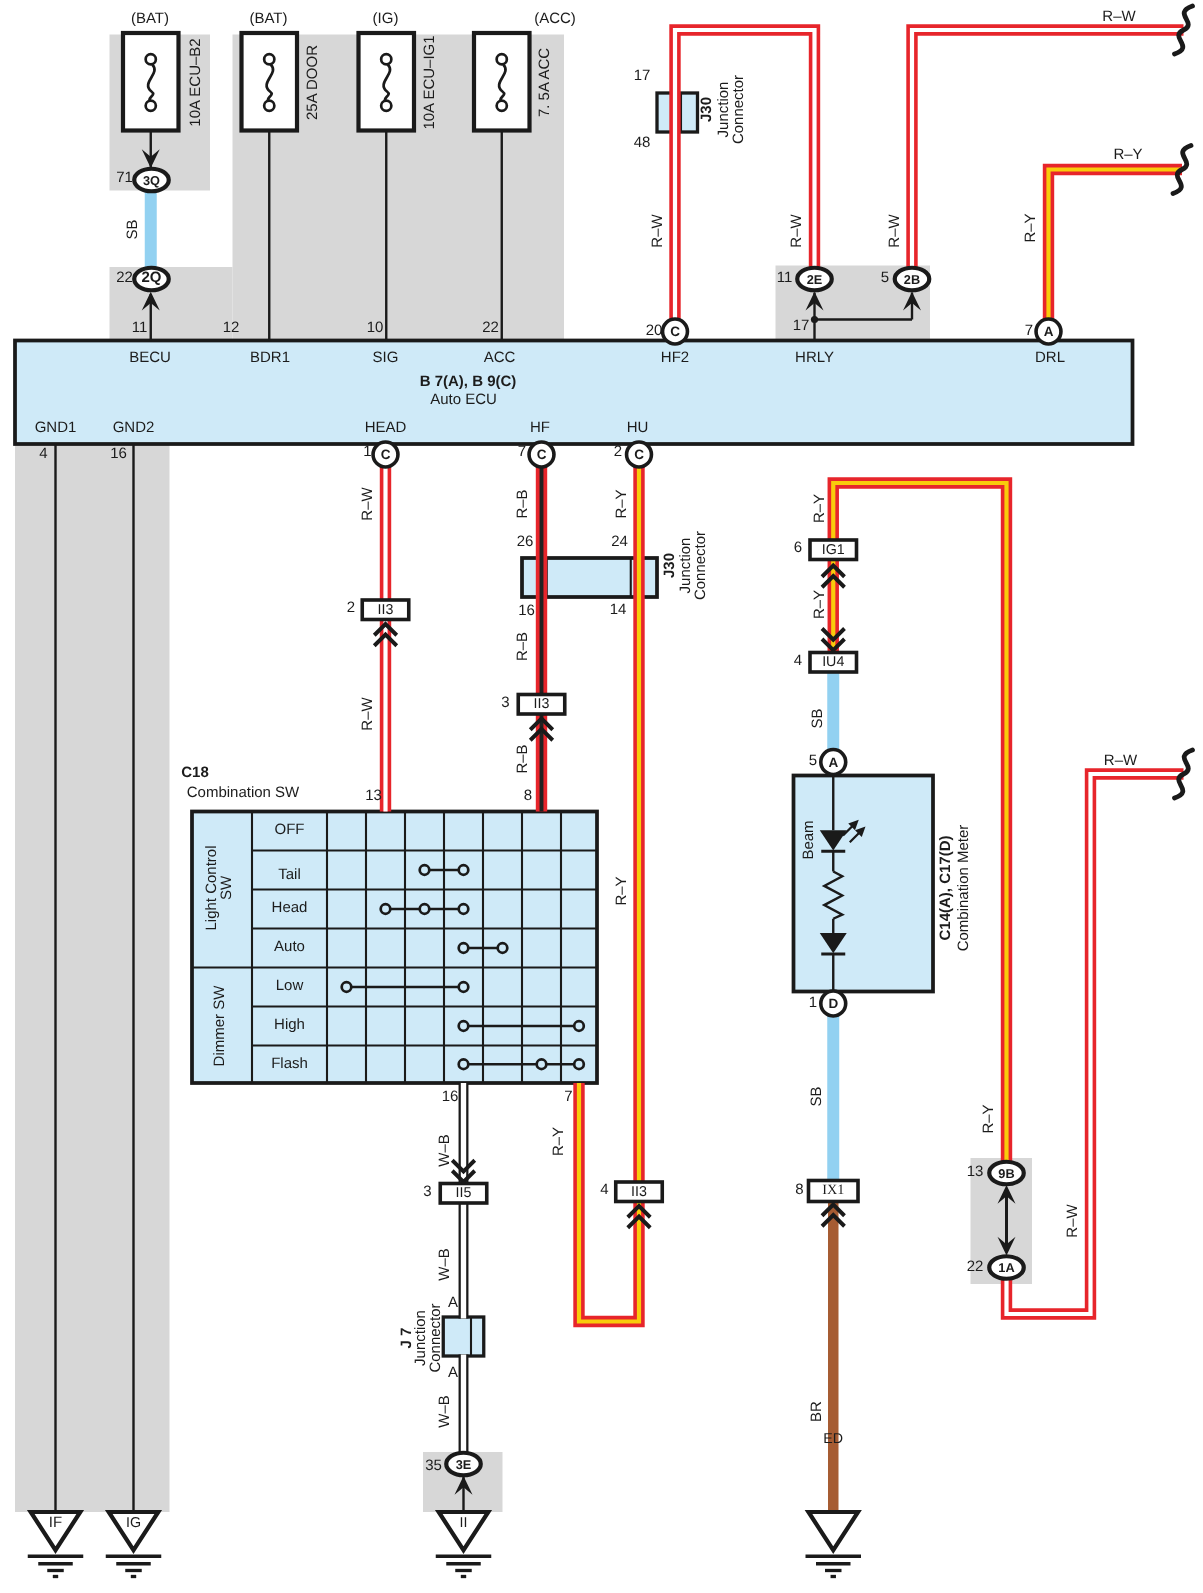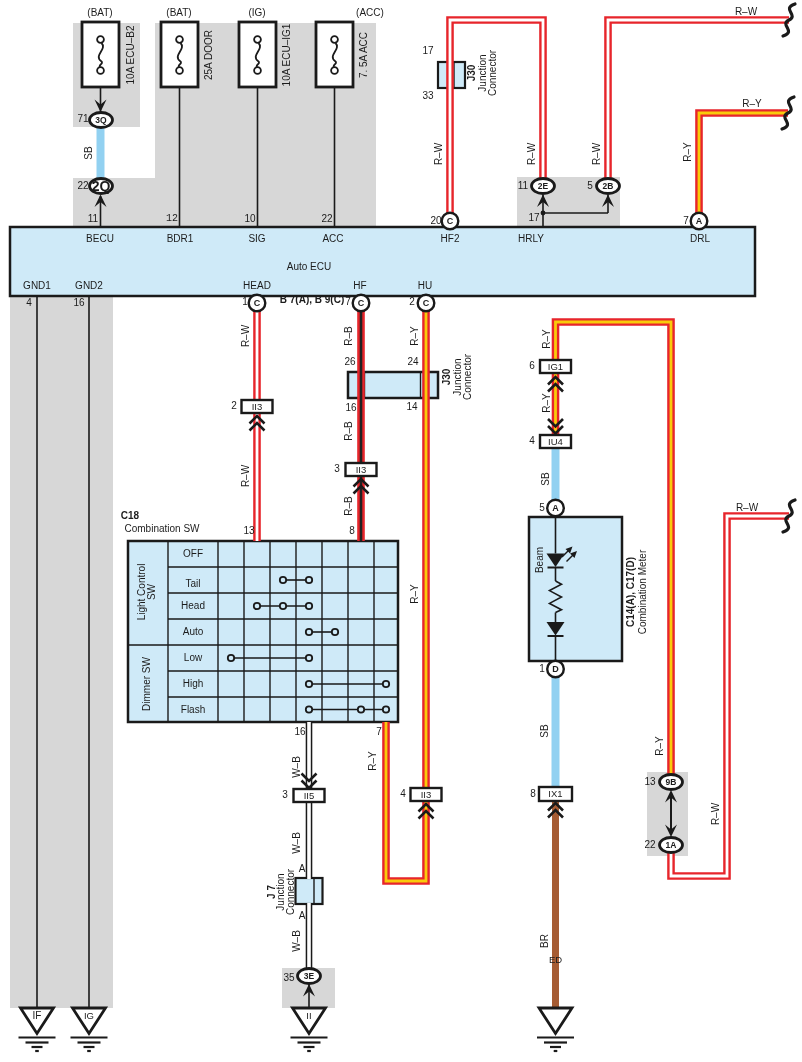--- a/index.html
+++ b/index.html
@@ -299,27 +299,27 @@
       <span class="lbl" style="left: 257px; top: 13px;">(IG)</span>
       <span class="lbl" style="left: 334px; top: 13px; margin-left: 36px;">(ACC)</span>
       <span class="lbl rot" style="left: 131px; top: 55px;">10A ECU–B2</span>
       <span class="lbl rot" style="left: 209px; top: 55px;">25A DOOR</span>
       <span class="lbl rot" style="left: 287px; top: 55px;">10A ECU–IG1</span>
       <span class="lbl rot" style="left: 364px; top: 55px;">7. 5A ACC</span>
       <span class="lbl" style="left: 83px; top: 119px;">71</span>
       <span class="lbl bold" style="left: 101px; top: 120px; font-size: 8.5px;">3Q</span>
       <span class="lbl rot" style="left: 89px; top: 153px;">SB</span>
       <span class="lbl" style="left: 83px; top: 186px;">22</span>
-      <span class="lbl bold" style="left: 101px; top: 186px; font-size: 14px;">2Q</span>
+      <span class="lbl bold" style="left: 101px; top: 186px; font-size: 10px;">2Q</span>
       <span class="lbl" style="left: 93px; top: 219px;">11</span>
-      <span class="lbl" style="left: 172px; top: 219px; font-family: Liberation Mono, monospace;">12</span>
+      <span class="lbl" style="left: 154px; top: 219px;">12</span>
       <span class="lbl" style="left: 250px; top: 219px;">10</span>
       <span class="lbl" style="left: 327px; top: 219px;">22</span>
       <span class="lbl" style="left: 428px; top: 51px;">17</span>
-      <span class="lbl" style="left: 428px; top: 96px;">33</span>
+      <span class="lbl" style="left: 428px; top: 96px;">48</span>
       <span class="lbl rot bold" style="left: 472px; top: 73px;">J30</span>
       <span class="lbl rot" style="left: 488px; top: 73px;">Junction
 Connector</span>
       <span class="lbl rot" style="left: 439px; top: 154px;">R–W</span>
       <span class="lbl" style="left: 436px; top: 221px;">20</span>
       <span class="lbl bold" style="left: 450px; top: 221px; font-size: 9px;">C</span>
       <span class="lbl rot" style="left: 532px; top: 154px;">R–W</span>
       <span class="lbl rot" style="left: 597px; top: 154px;">R–W</span>
       <span class="lbl" style="left: 523px; top: 186px;">11</span>
       <span class="lbl bold" style="left: 543px; top: 186px; font-size: 8.5px;">2E</span>
@@ -329,23 +329,23 @@
       <span class="lbl rot" style="left: 688px; top: 152px;">R–Y</span>
       <span class="lbl" style="left: 686px; top: 221px;">7</span>
       <span class="lbl bold" style="left: 699px; top: 221px; font-size: 9px;">A</span>
       <span class="lbl" style="left: 746px; top: 12px;">R–W</span>
       <span class="lbl" style="left: 752px; top: 104px;">R–Y</span>
       <span class="lbl" style="left: 100px; top: 239px;">BECU</span>
       <span class="lbl" style="left: 180px; top: 239px;">BDR1</span>
       <span class="lbl" style="left: 257px; top: 239px;">SIG</span>
       <span class="lbl" style="left: 333px; top: 239px;">ACC</span>
       <span class="lbl" style="left: 450px; top: 239px;">HF2</span>
-      <span class="lbl" style="left: 531px; top: 239px;">HRLY</span>
+      <span class="lbl" style="left: 543px; top: 239px;">HRLY</span>
       <span class="lbl" style="left: 700px; top: 239px;">DRL</span>
-      <span class="lbl bold" style="left: 312px; top: 255px; margin-top: 45px;">B 7(A), B 9(C)</span>
+      <span class="lbl bold" style="left: 312px; top: 255px;">B 7(A), B 9(C)</span>
       <span class="lbl" style="left: 309px; top: 267px;">Auto ECU</span>
       <span class="lbl" style="left: 37px; top: 286px;">GND1</span>
       <span class="lbl" style="left: 89px; top: 286px;">GND2</span>
       <span class="lbl" style="left: 257px; top: 286px;">HEAD</span>
       <span class="lbl" style="left: 360px; top: 286px;">HF</span>
       <span class="lbl" style="left: 425px; top: 286px;">HU</span>
       <span class="lbl" style="left: 29px; top: 303px;">4</span>
       <span class="lbl" style="left: 79px; top: 303px;">16</span>
       <span class="lbl" style="left: 245px; top: 302px;">1</span>
       <span class="lbl bold" style="left: 257px; top: 303px; font-size: 9px;">C</span>
@@ -414,21 +414,21 @@
       <span class="lbl rot" style="left: 546px; top: 479px;">SB</span>
       <span class="lbl" style="left: 542px; top: 508px;">5</span>
       <span class="lbl bold" style="left: 555.5px; top: 508px; font-size: 9px;">A</span>
       <span class="lbl rot" style="left: 540px; top: 560px;">Beam</span>
       <span class="lbl rot bold" style="left: 631px; top: 592px;">C14(A), C17(D)</span>
       <span class="lbl rot" style="left: 643px; top: 592px;">Combination Meter</span>
       <span class="lbl" style="left: 542px; top: 669px;">1</span>
       <span class="lbl bold" style="left: 555.5px; top: 669px; font-size: 9px;">D</span>
       <span class="lbl rot" style="left: 545px; top: 731px;">SB</span>
       <span class="lbl" style="left: 533px; top: 794px;">8</span>
-      <span class="lbl" style="left: 555.5px; top: 794px; font-size: 9.5px;">IX1</span>
+      <span class="lbl" style="left: 555.5px; top: 794px; font-size: 9.5px; font-family: Liberation Serif, serif;">IX1</span>
       <span class="lbl rot" style="left: 545px; top: 941px;">BR</span>
       <span class="lbl" style="left: 555.5px; top: 960px; font-size: 9.5px;">ED</span>
       <span class="lbl rot" style="left: 660px; top: 746px;">R–Y</span>
       <span class="lbl" style="left: 650px; top: 782px;">13</span>
       <span class="lbl bold" style="left: 671px; top: 782px; font-size: 8.5px;">9B</span>
       <span class="lbl" style="left: 650px; top: 845px;">22</span>
       <span class="lbl bold" style="left: 671px; top: 845px; font-size: 8.5px;">1A</span>
       <span class="lbl rot" style="left: 716px; top: 814px;">R–W</span>
       <span class="lbl" style="left: 747px; top: 508px;">R–W</span>
     </div>

